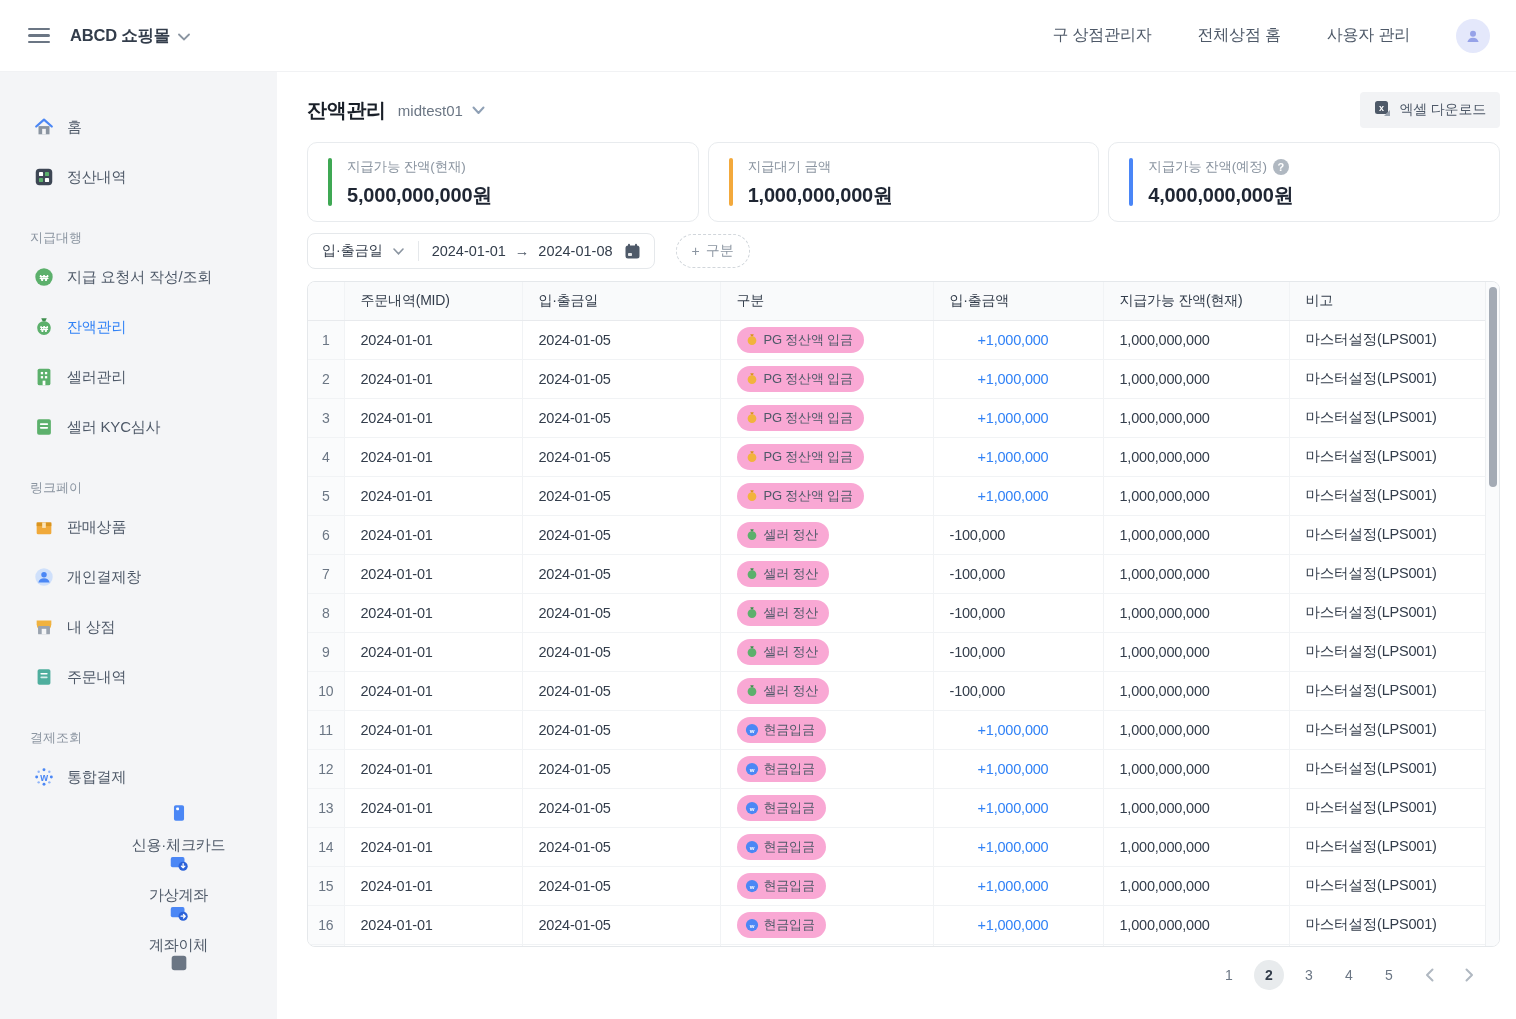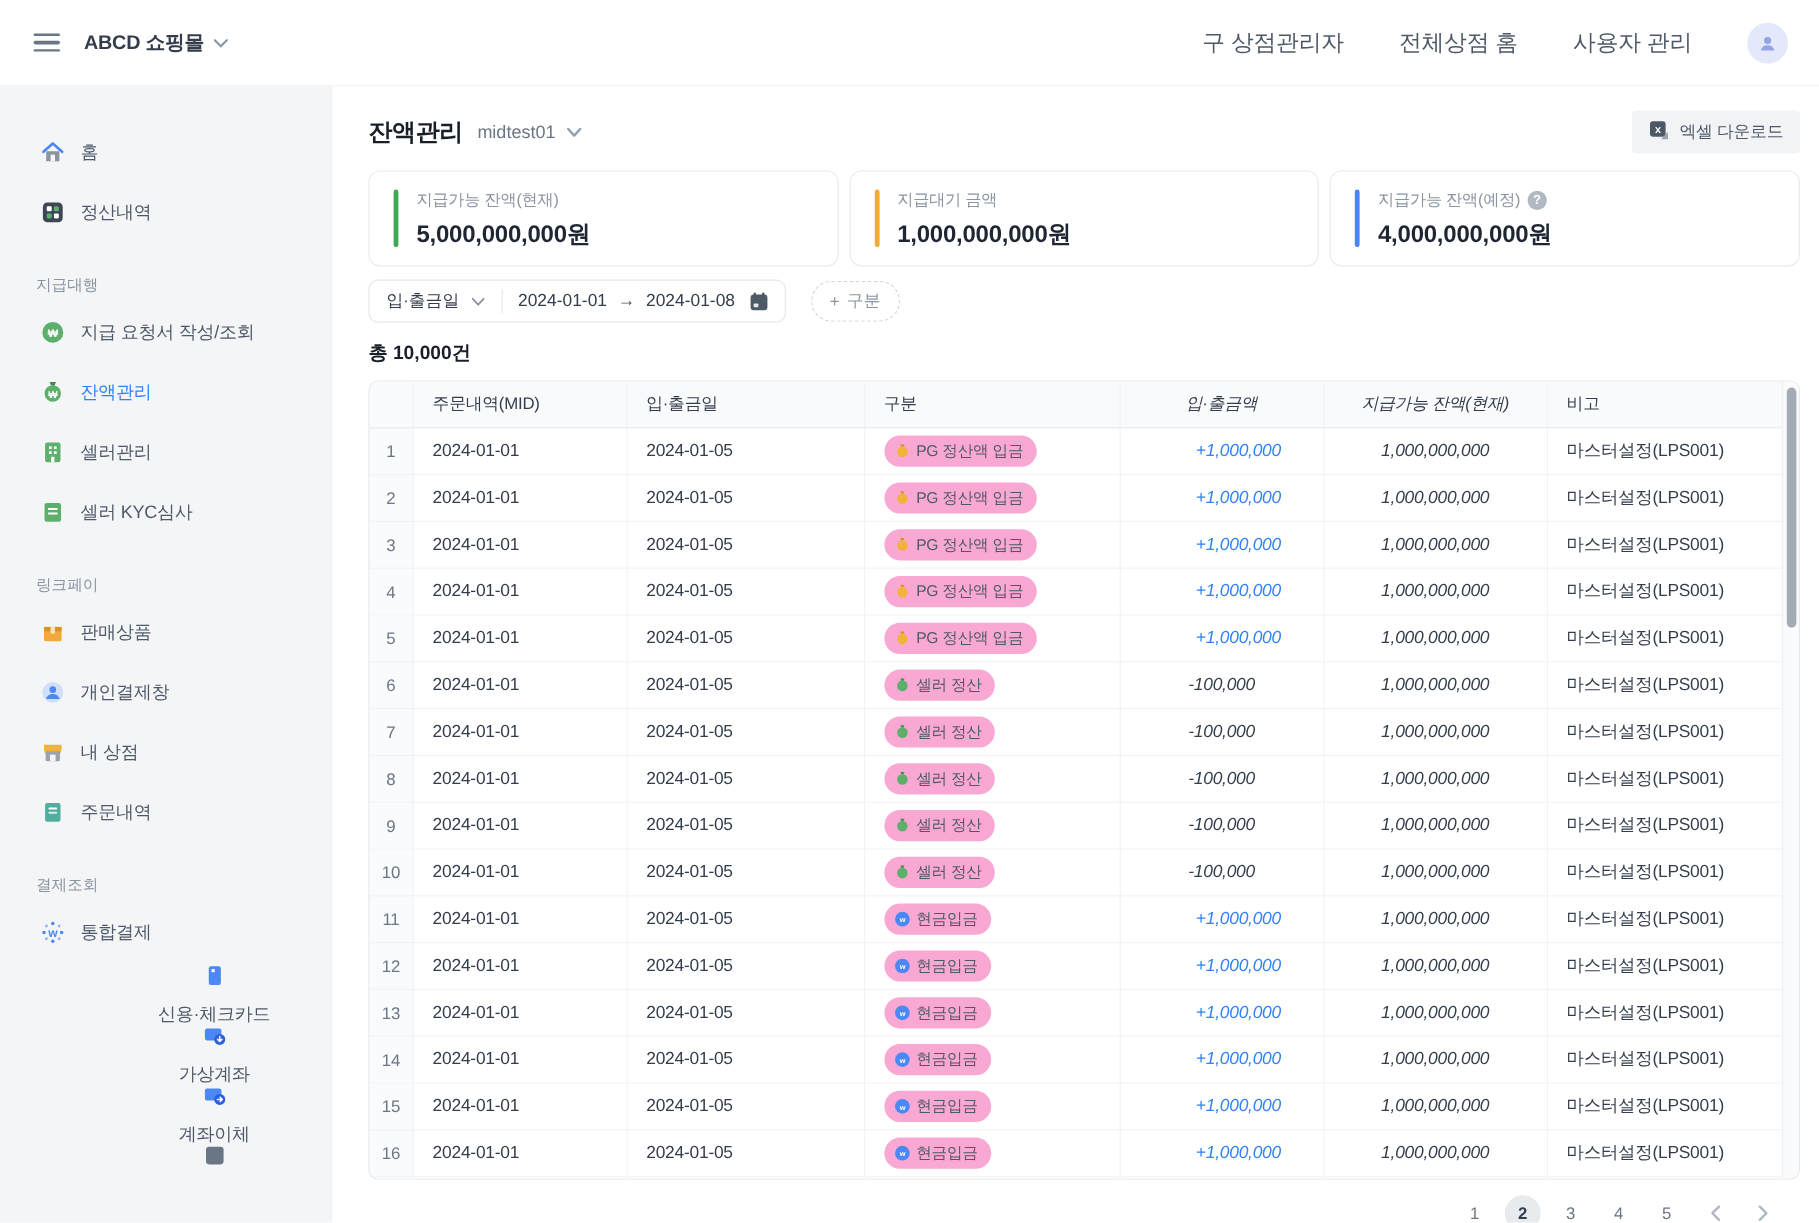--- a/index.html
+++ b/index.html
@@ -6,21 +6,21 @@
   html,body { width:1516px; height:1019px; overflow:hidden; background:#fff;
     font-family:"Liberation Sans","DejaVu Sans",sans-serif; color:#333d4b; }
   .topbar { height:72px; display:flex; align-items:center; padding:0 26px 0 28px;
     border-bottom:1px solid #f1f2f4; background:#fff; }
   .hamburger { width:22px; display:flex; flex-direction:column; gap:4px; cursor:pointer; }
   .hamburger span { height:2.5px; background:#6b7684; border-radius:2px; }
   .brand { display:flex; align-items:center; gap:8px; margin-left:20px; cursor:pointer;justify-content:flex-end; }
   .brand-name { font-size:16.5px; font-weight:bold; color:#333d4b; letter-spacing:-0.2px; }
   .chev { display:inline-block; }
   .topnav { margin-left:auto; display:flex; align-items:center; gap:46px; }
-  .topnav .nav-item { font-size:19px; color:#4e5968; cursor:pointer; letter-spacing:-0.2px; }
+  .topnav .nav-item { font-size:16px; color:#4e5968; cursor:pointer; letter-spacing:-0.2px; }
   .avatar { width:34px; height:34px; border-radius:50%; background:#e4e8fb; display:flex;
     align-items:center; justify-content:center; cursor:pointer; }
   .shell { display:flex; height:947px; }
   .sidebar { width:277px; background:#f4f5f7; padding:30px 0 0 0; flex-shrink:0; overflow:hidden; }
   .side-section-label { font-size:13px; color:#8b95a1; padding:0 0 0 30px; margin:27px 0 5px; }
   .side-item { height:50px; display:flex; align-items:center; gap:12px; padding-left:33px;
     font-size:15px; color:#4e5968; font-weight:500; cursor:pointer; letter-spacing:-0.2px; }
   .side-item.indent { padding-left:80px;flex-direction:column; }
   .side-item.active { color:#3182f6; }
   .side-item .ic { width:22px; height:22px; display:flex; align-items:center; justify-content:center; flex-shrink:0; }
@@ -58,21 +58,21 @@
   table { width:calc(100% - 14px); border-collapse:collapse; table-layout:fixed; }
   th { background:#f9fafb; height:38px; font-size:14px; font-weight:500; color:#333d4b;
     text-align:left; padding:0 16px; border-bottom:1px solid #e8eaed; letter-spacing:-0.2px; }
   td { height:39px; font-size:14.5px; color:#333d4b; padding:0 16px; border-bottom:1px solid #f1f3f5;
     letter-spacing:-0.2px; white-space:nowrap; overflow:hidden; }
   th, td { border-right:1px solid #f1f3f5; }
   th:last-child, td:last-child { border-right:none; }
   col.c-no { width:36px; } col.c-mid { width:178px; } col.c-date { width:198px; }
   col.c-cat { width:213px; } col.c-amt { width:170px; } col.c-bal { width:186px; }
   .cell-no { background:#fafbfc; color:#6b7684; text-align:center; padding:0 4px; font-size:14px; }
-  .cell-right { text-align:center;font-style:italic; }
+  .cell-right { text-align:left; }
   .amt-plus { color:#3182f6;padding-left:44px; }
   .badge { display:inline-flex; align-items:center; gap:5px; background:#f9a8d4; border-radius:20px;
     height:26px; padding:0 11px 0 8px; font-size:13px; color:#4e5968; }
   .scroll-strip { position:absolute; top:0; right:0; bottom:0; width:14px; background:#fafbfc;
     border-left:1px solid #eef0f2; }
   .scroll-thumb { position:absolute; top:5px; left:3px; width:8px; height:200px; background:#a4abb5;
     border-radius:4px; cursor:grab; }
   .pagination { display:flex; align-items:center; justify-content:flex-end; gap:10px;
     margin-top:13px; padding-right:16px; }
   .page-num { min-width:30px; height:30px; border-radius:50%; display:flex; align-items:center;
@@ -349,21 +349,20 @@
               </svg>
           </span>
         </div>
       </div>
       <button class="chip">
         <span>+</span>
         <span>구분</span>
       </button>
     </div>
 
-    <div class="total-row">총 10,000건</div>
 
     <div class="table-wrap">
       <table>
         <colgroup>
           <col class="c-no">
             <col class="c-mid">
             <col class="c-date">
             <col class="c-cat">
           <col class="c-amt">
             <col class="c-bal">

